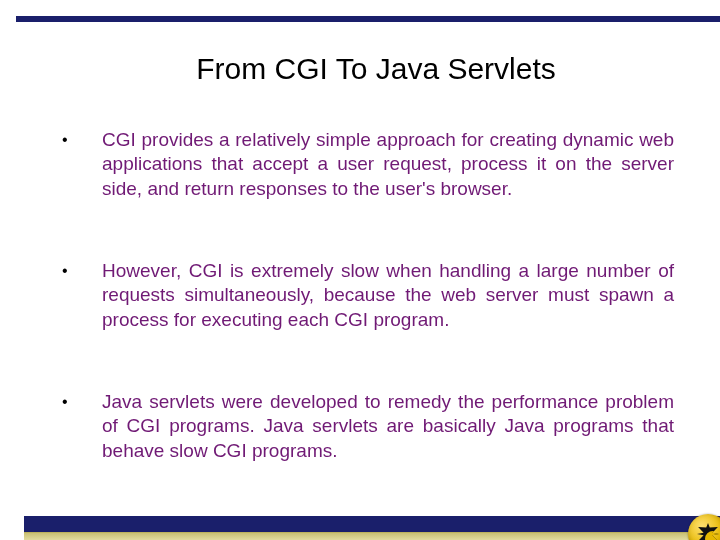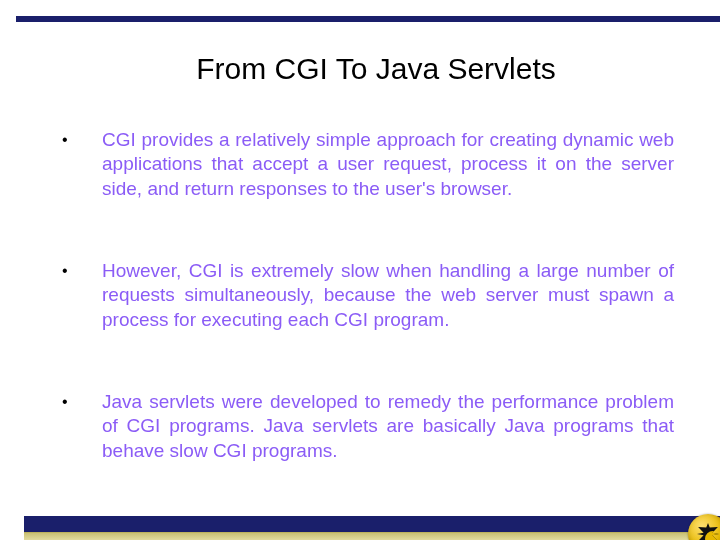--- a/index.html
+++ b/index.html
@@ -32,21 +32,21 @@
     font-size: 16px;
     line-height: 24px;
     text-align: left;
     padding-left: 6px;
   }
   .bullet-text {
     flex: 1;
     font-size: 19px;
     line-height: 1.28;
     text-align: justify;
-    color: #8b5cf6;
+    color: #701a75;
   }
   .footer-wrap {
     position: absolute;
     left: 0; right: 0; bottom: 0;
     height: 48px;
   }
   .footer-bar-top {
     height: 3px; background: #1a1f6b;
   }
   .footer-band {

